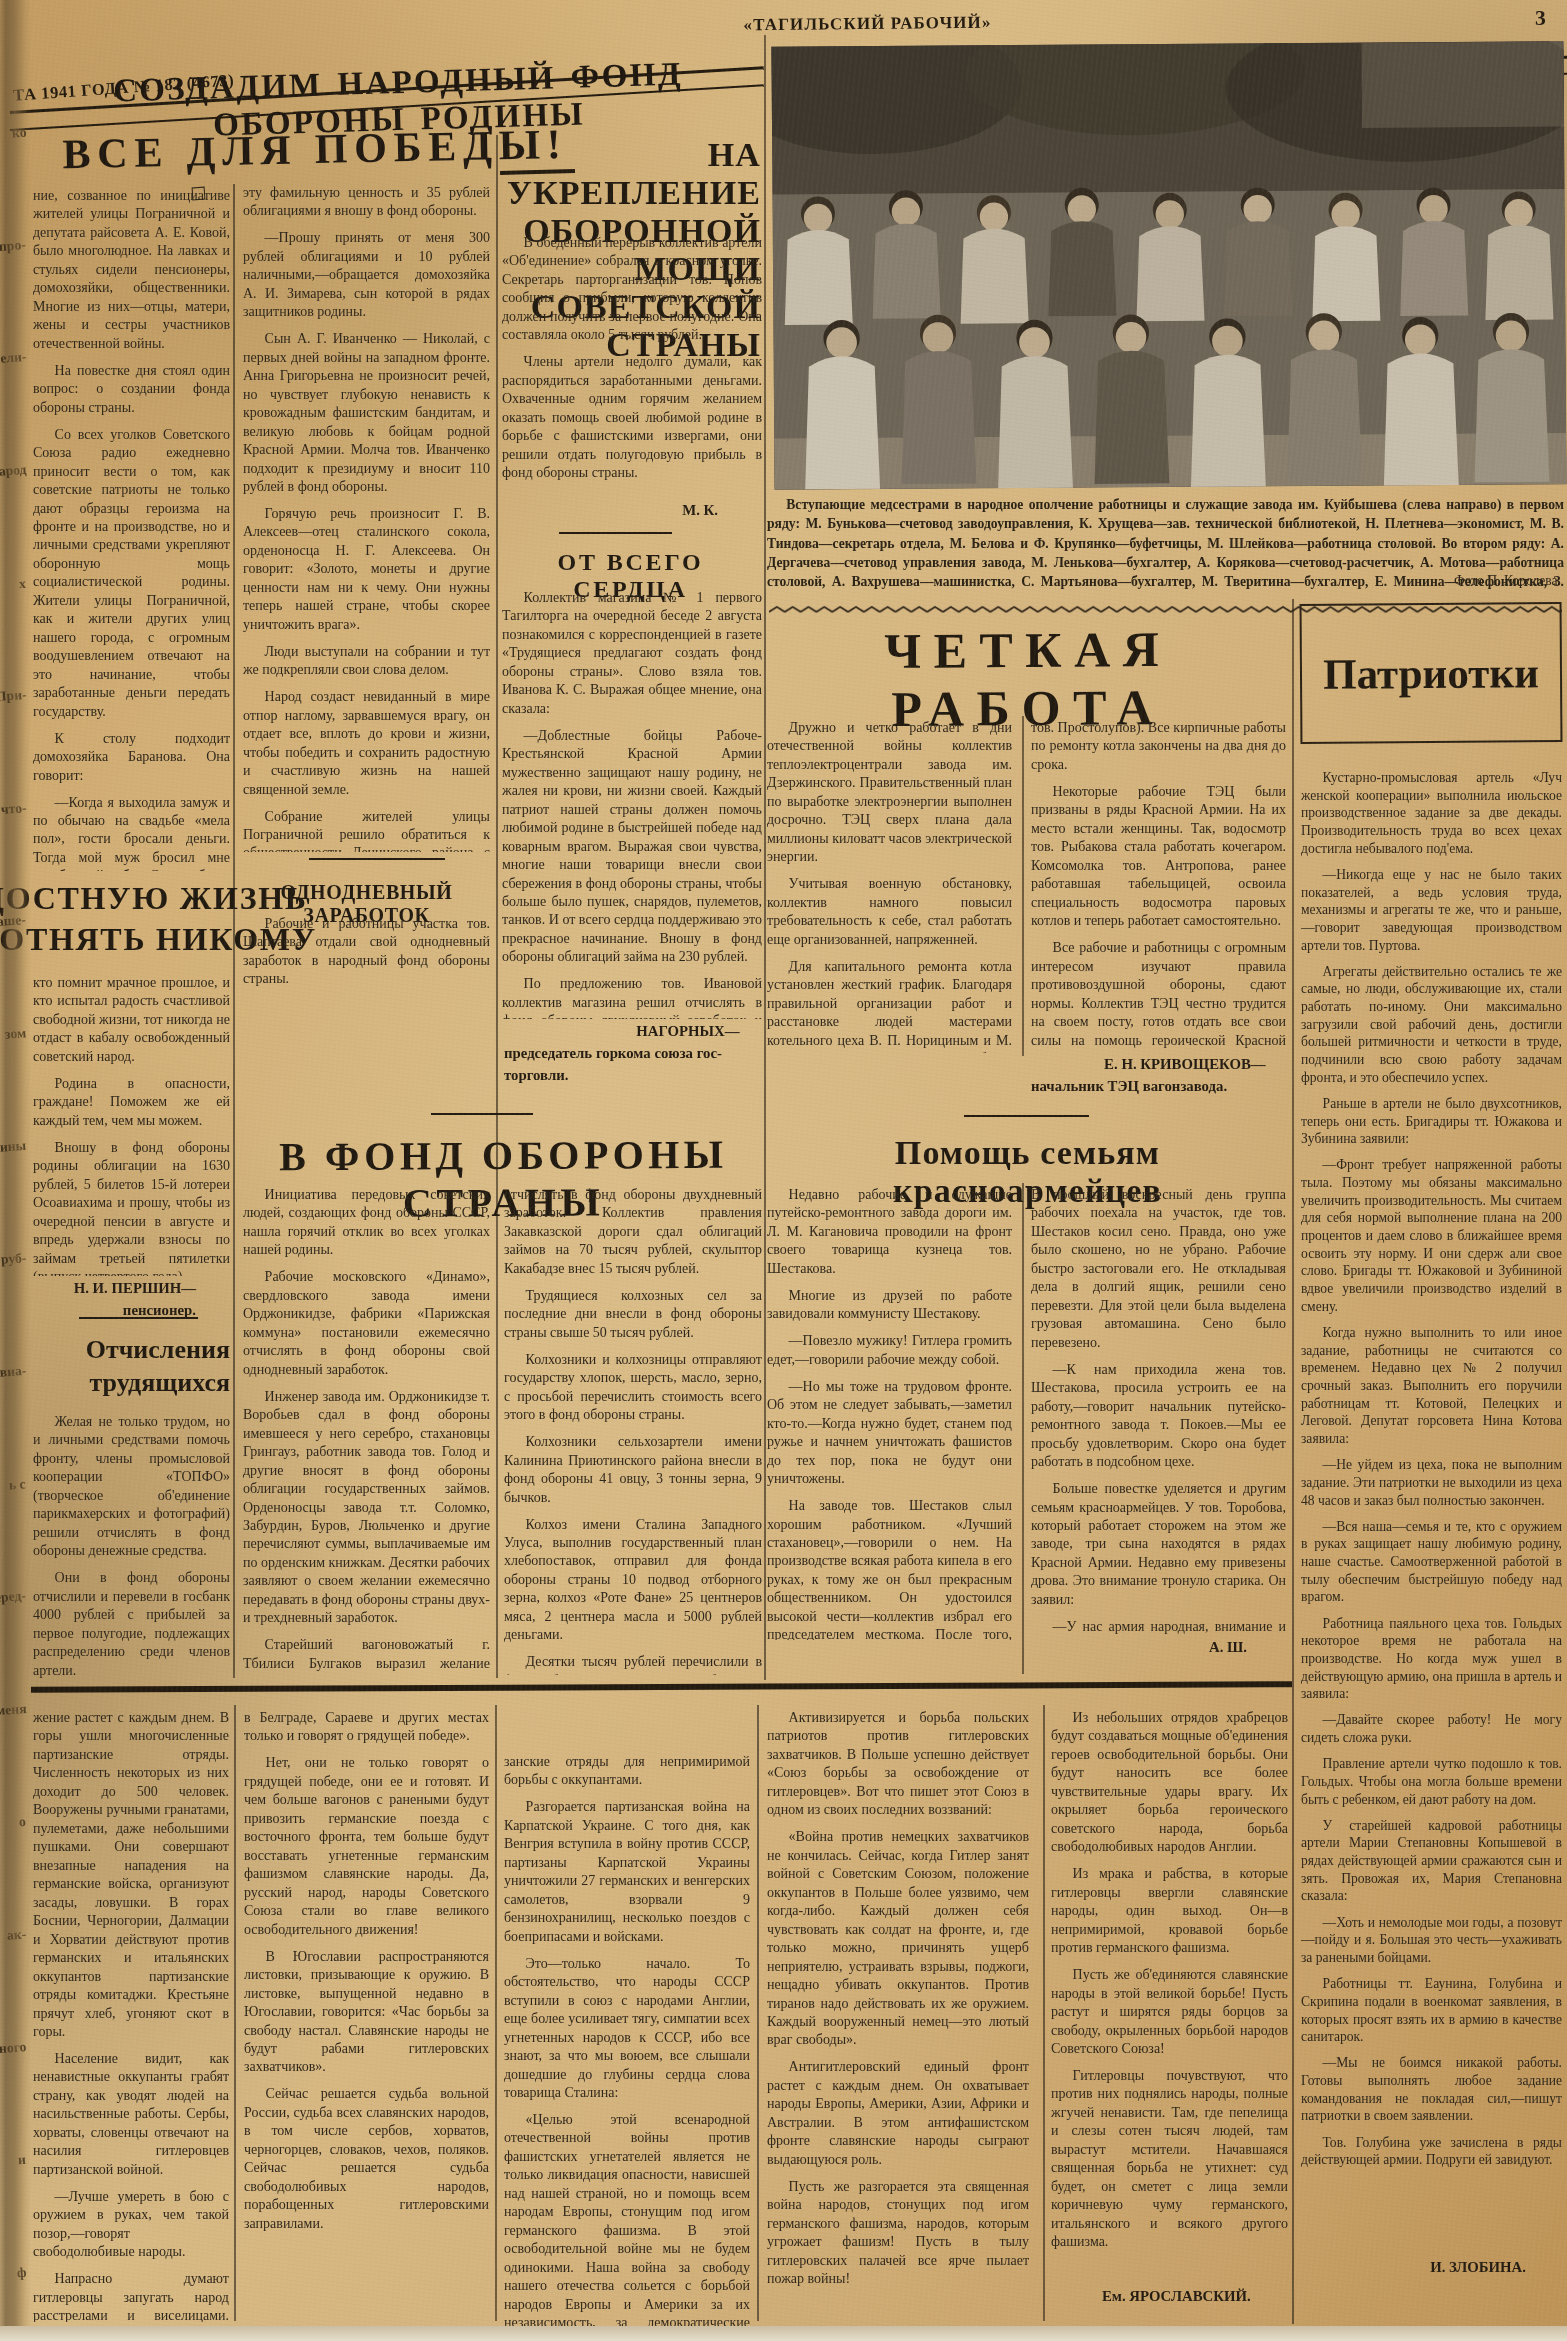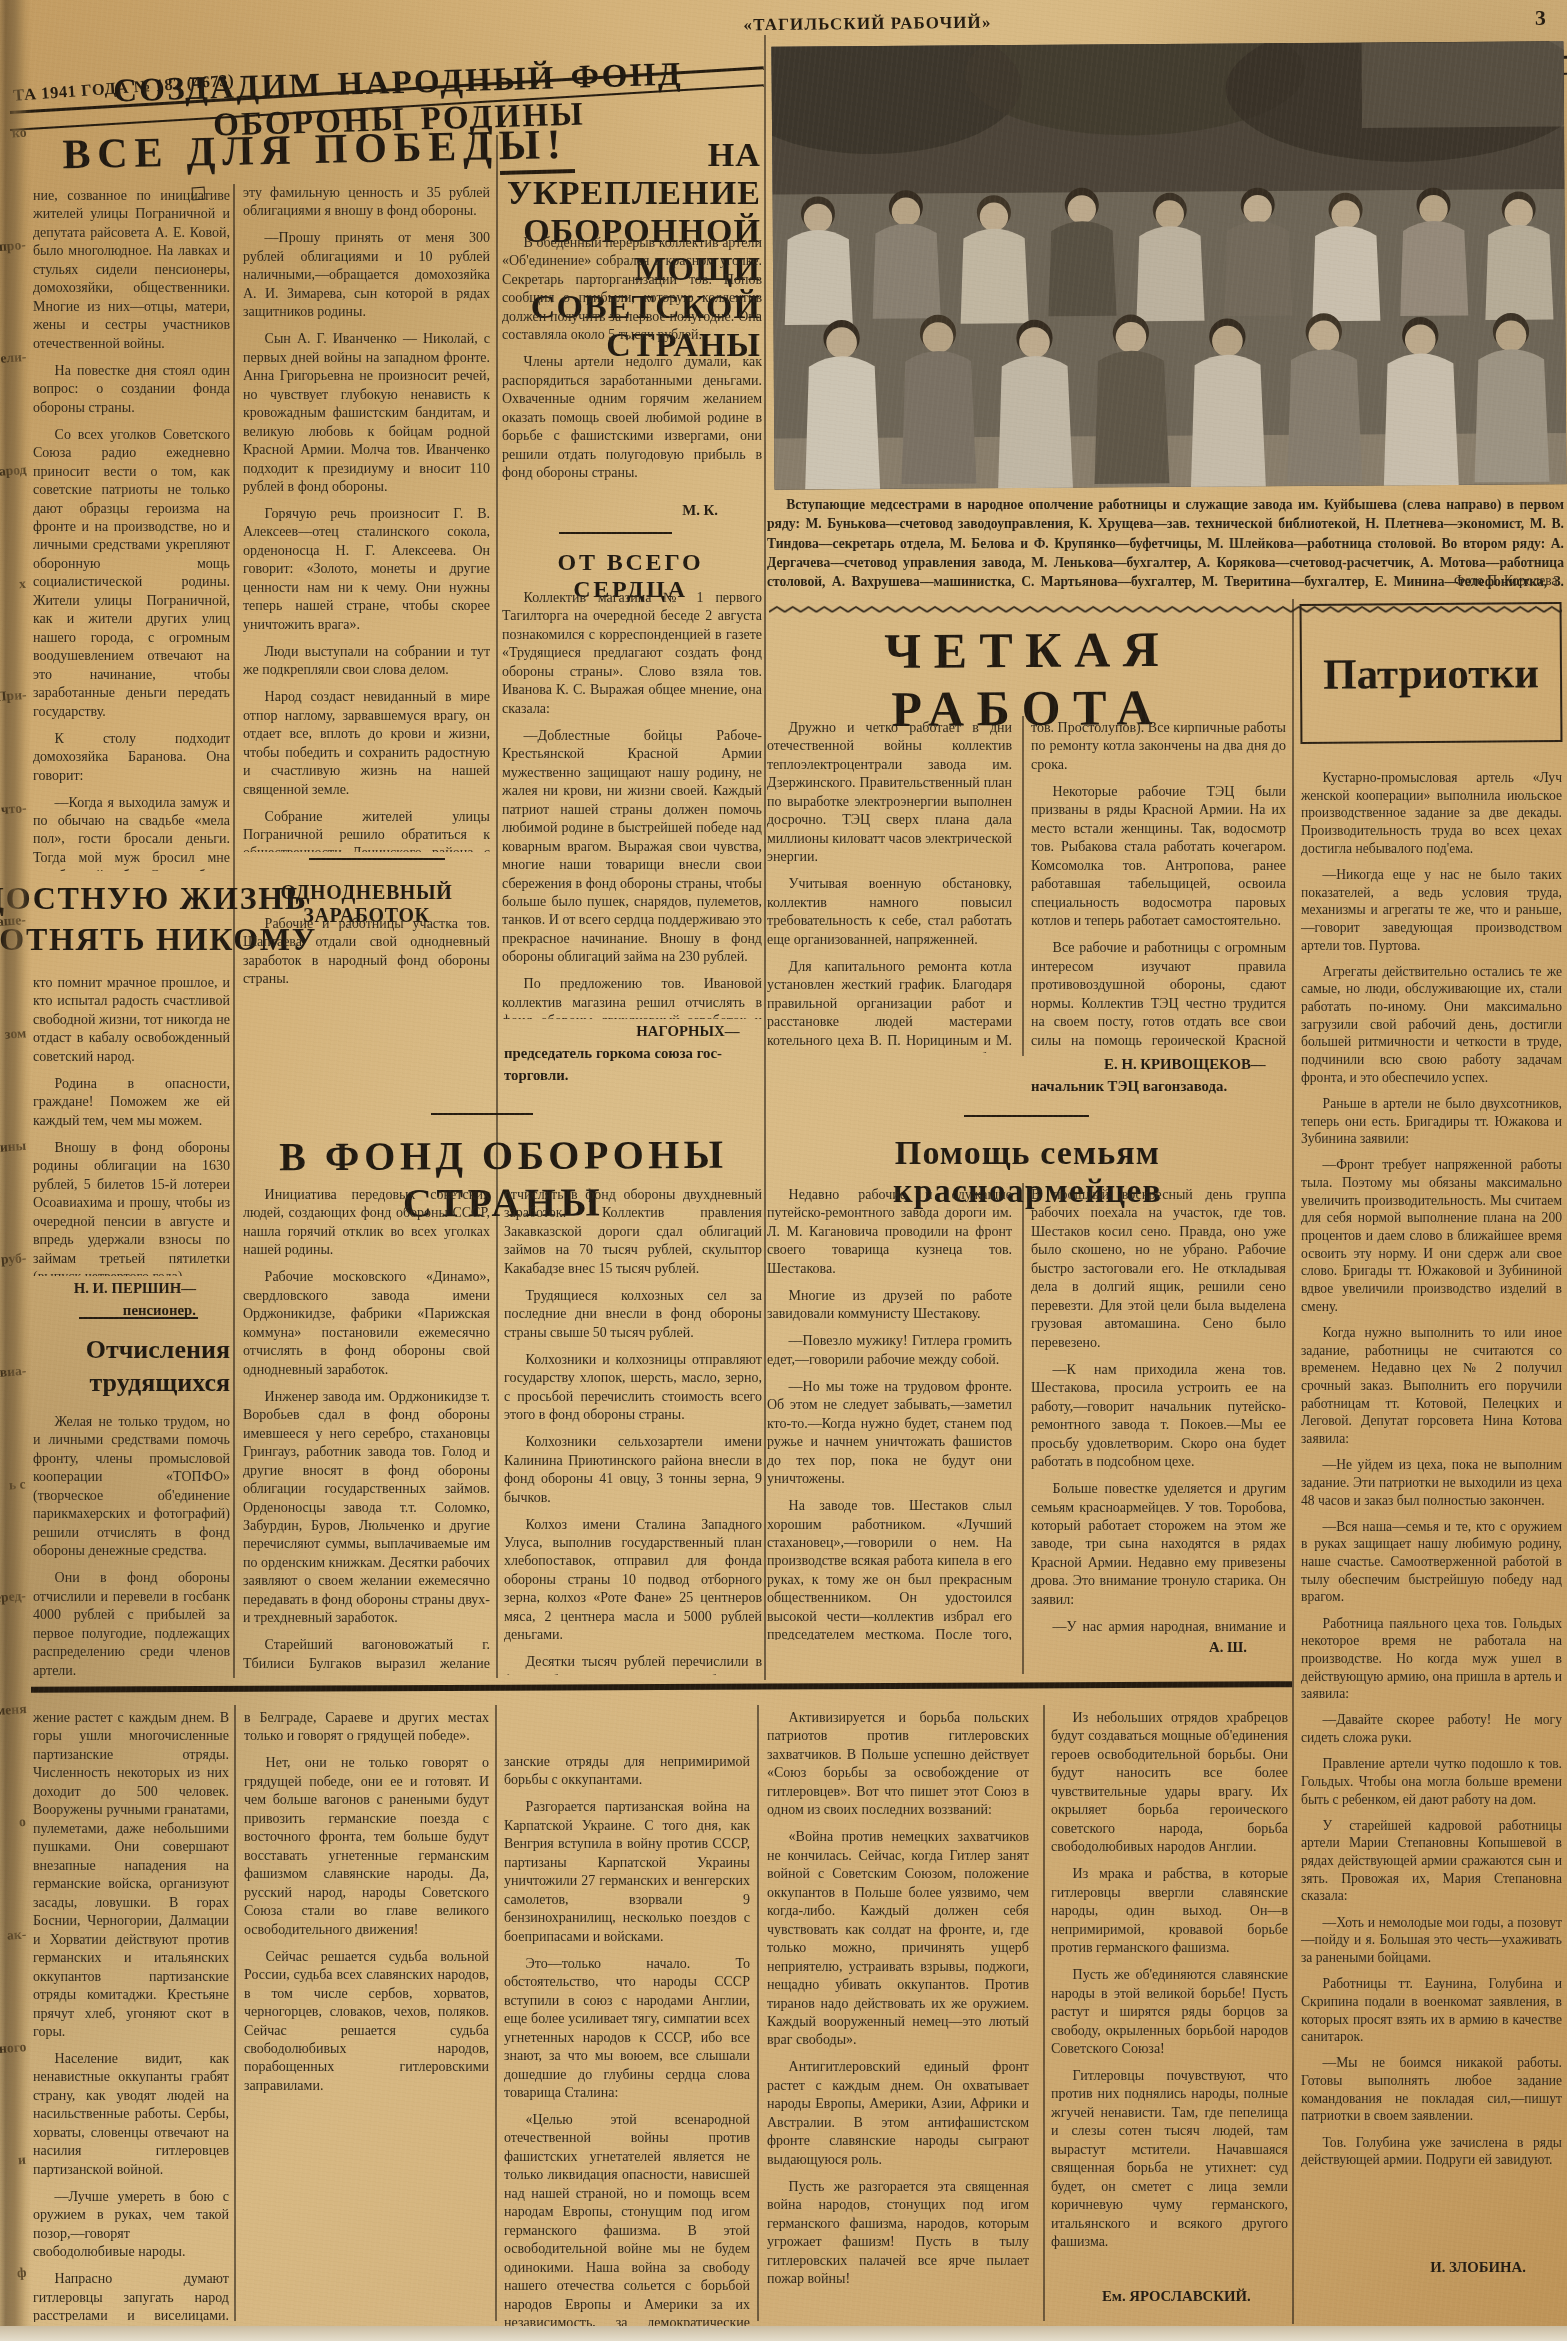--- a/index.html
+++ b/index.html
@@ -356,20 +356,21 @@
 
   <div class="col cont" style="left:33px;top:1709px;width:196px;height:613px;">
       <p>жение растет с каждым днем. В горы ушли многочисленные партизанские отряды. Численность некоторых из них доходит до 500 человек. Вооружены ручными гранатами, пулеметами, даже небольшими пушками. Они совершают внезапные нападения на германские войска, организуют засады, ловушки. В горах Боснии, Черногории, Далмации и Хорватии действуют против германских и итальянских оккупантов партизанские отряды комитаджи. Крестьяне прячут хлеб, угоняют скот в горы.</p>
       <p>Население видит, как ненавистные оккупанты грабят страну, как уводят людей на насильственные работы. Сербы, хорваты, словенцы отвечают на насилия гитлеровцев партизанской войной.</p>
       <p>—Лучше умереть в бою с оружием в руках, чем такой позор,—говорят свободолюбивые народы.</p>
       <p>Напрасно думают гитлеровцы запугать народ расстрелами и виселицами. Ненависть к оккупантам растет, и никакие казни не остановят народной борьбы.</p>
     </div>
   <div class="col cont" style="left:244px;top:1709px;width:245px;height:613px;">
       <p>в Белграде, Сараеве и других местах только и говорят о грядущей победе».</p>
       <p>Нет, они не только говорят о грядущей победе, они ее и готовят. И чем больше вагонов с ранеными будут привозить германские поезда с восточного фронта, тем больше будут восставать угнетенные германским фашизмом славянские народы. Да, русский народ, народы Советского Союза стали во главе великого освободительного движения!</p>
+      <p>В Югославии распространяются листовки, призывающие к оружию. В листовке, выпущенной недавно в Югославии, говорится: «Час борьбы за свободу настал. Славянские народы не будут рабами гитлеровских захватчиков».</p>
       <p>Сейчас решается судьба вольной России, судьба всех славянских народов, в том числе сербов, хорватов, черногорцев, словаков, чехов, поляков. Сейчас решается судьба свободолюбивых народов, порабощенных гитлеровскими заправилами.</p>
     </div>
   <div class="col cont" style="left:504px;top:1753px;width:246px;height:613px;">
       <p>занские отряды для непримиримой борьбы с оккупантами.</p>
       <p>Разгорается партизанская война на Карпатской Украине. С того дня, как Венгрия вступила в войну против СССР, партизаны Карпатской Украины уничтожили 27 германских и венгерских самолетов, взорвали 9 бензинохранилищ, несколько поездов с боеприпасами и войсками.</p>
       <p>Это—только начало. То обстоятельство, что народы СССР вступили в союз с народами Англии, еще более усиливает тягу, симпатии всех угнетенных народов к СССР, ибо все знают, за что мы воюем, все слышали дошедшие до глубины сердца слова товарища Сталина:</p>
       <p>«Целью этой всенародной отечественной войны против фашистских угнетателей является не только ликвидация опасности, нависшей над нашей страной, но и помощь всем народам Европы, стонущим под игом германского фашизма. В этой освободительной войне мы не будем одинокими. Наша война за свободу нашего отечества сольется с борьбой народов Европы и Америки за их независимость, за демократические свободы. Это будет единый фронт народов, стоящих за свободу против порабощения и угрозы порабощения со стороны фашистских армий Гитлера».</p>
     </div>
   <div class="col" style="left:767px;top:1709px;width:262px;height:613px;">
       <p>Активизируется и борьба польских патриотов против гитлеровских захватчиков. В Польше успешно действует «Союз борьбы за освобождение от гитлеровцев». Вот что пишет этот Союз в одном из своих последних воззваний:</p>

